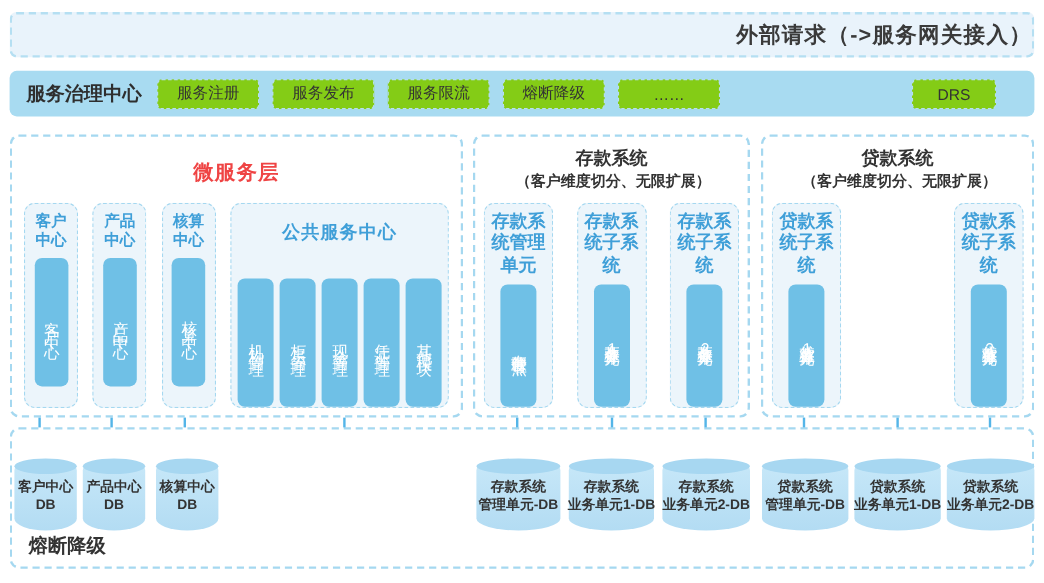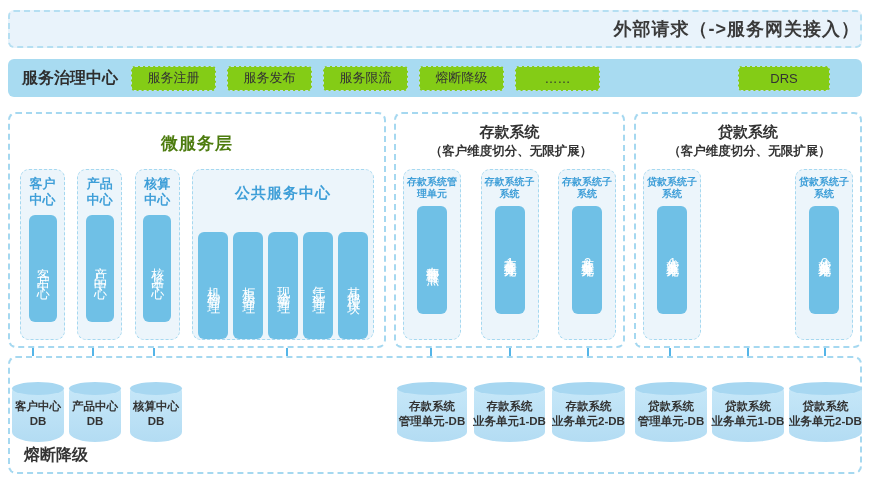--- a/index.html
+++ b/index.html
@@ -23,54 +23,54 @@
     background:#a8dbf1; border-radius:6px;
     display:flex; align-items:center; padding:16px 14px;
   }
   .gov-label { font-size:16px; font-weight:bold; color:#2e2e2e; margin-right:13px; white-space:nowrap; }
   .gov-btn {
     width:85px; height:25px; margin-right:11px;
     background:#84cc16; border:1.5px dashed #b9def1; border-radius:4px;
     font-size:13px; color:#333; font-family:inherit;
     display:flex; align-items:center; justify-content:center; cursor:pointer; white-space:nowrap;
   }
-  .gov-btn.drs { margin-left:auto; margin-right:18px; width:92px; }
+  .gov-btn.drs { margin-left:auto; margin-right:18px; width:70px; }
 
   
   .panel {
     position:absolute; top:112px; height:236px;
     background:#fff; border:2px dashed #a5d8f0; border-radius:8px;
   }
   .panel-micro   { left:8px;   width:378px; }
   .panel-deposit { left:394px; width:231px; }
   .panel-loan    { left:634px; width:228px; }
 
   .panel-title-lg { position:absolute; top:18px; left:0; right:0; text-align:center;
-                    font-size:17px; font-weight:bold; color:#4d7c0f; letter-spacing:1px; }
+                    font-size:17px; font-weight:bold; color:#ef4444; letter-spacing:1px; }
   .panel-title    { position:absolute; top:9px;  left:0; right:0; text-align:center;
                     font-size:15px; font-weight:bold; color:#333; }
   .panel-subtitle { position:absolute; top:29px; left:3px; right:0; text-align:center;
                     font-size:12.5px; font-weight:bold; color:#333; white-space:nowrap; }
 
   .micro-row { position:absolute; left:10px; right:10px; top:55px; height:171px;
                display:flex; justify-content:space-between; }
   .unit-row  { position:absolute; left:7px; right:7px; top:55px; height:171px;
                display:flex; justify-content:space-between; }
 
   .sub-box {
     background:#ecf5fb; border:1.5px dashed #a5d8f0; border-radius:9px;
     display:flex; flex-direction:column; align-items:center;
   }
   .center-box { width:45px; padding-top:6px; }
   .unit-box   { width:58px; padding-top:6px; }
   .public-box { width:182px;justify-content:space-between; }
 
   .sub-header { font-size:13px; font-weight:bold; color:#3f9fd8; text-align:center; line-height:1.2; }
   .narrow-header { width:2.1em; }
-  .unit-header { font-size:10px; line-height:1.22; }
+  .unit-header { font-size:15px; line-height:1.22; }
 
   .solid-box { background:#6fc0e6; border-radius:6px;
                display:flex; align-items:center; justify-content:center; }
   .center-box .solid-box { width:28px; height:107px; margin-top:8px; }
   .unit-box   .solid-box { width:30px; height:108px; margin-top:6px; }
 
   .public-title { margin-top:14px; font-size:15px; font-weight:bold; color:#3f9fd8; letter-spacing:1px; }
   .module-row { margin-top:13px; display:flex; gap:5px; justify-content:center; }
   .module-row .solid-box { width:30px; height:107px; }
 

